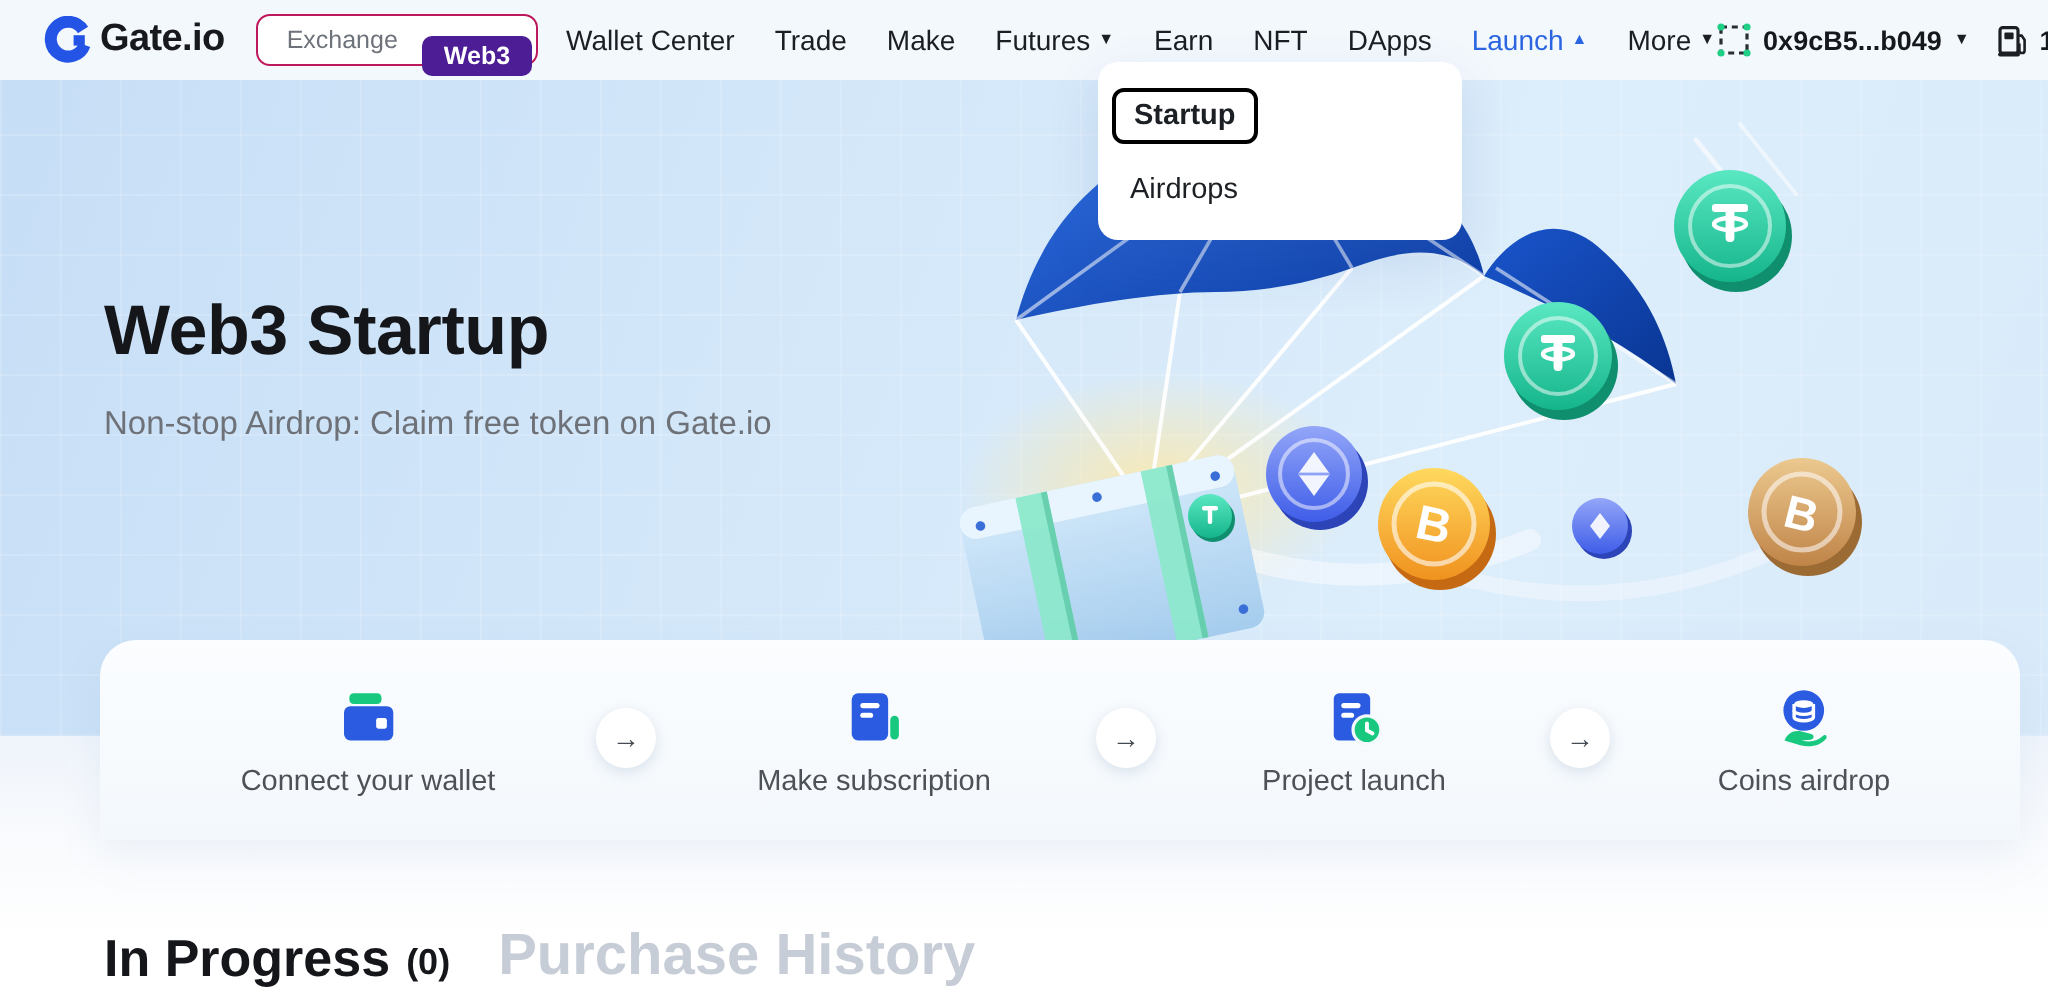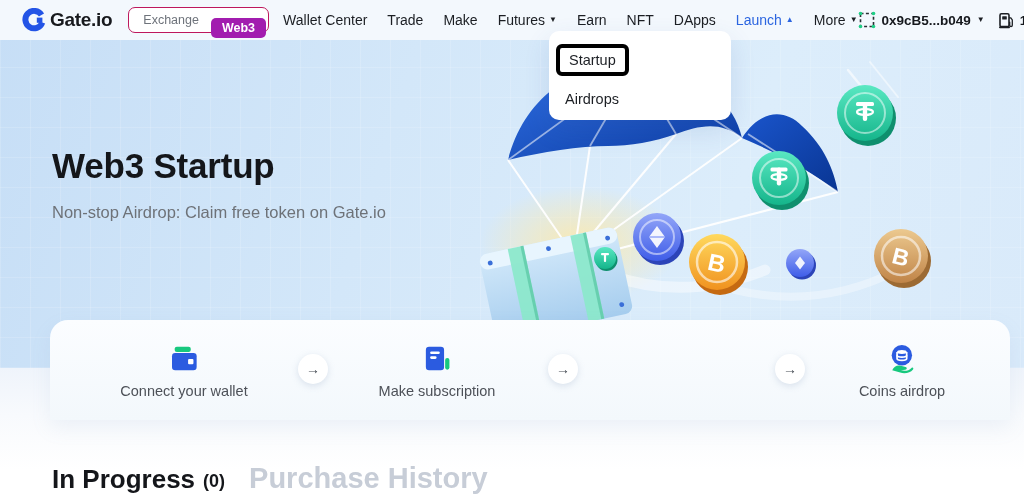--- a/index.html
+++ b/index.html
@@ -33,38 +33,38 @@
     position:absolute; left:0; top:0; width:1024px; height:40px; z-index:10;
     background:#f3f8fd; display:flex; align-items:center; padding:0 22px;
   }
   .logo { display:flex; align-items:center; gap:4px; cursor:pointer; }
   .logo-txt { font-size:19px; font-weight:700; color:#17191d; letter-spacing:-.3px; }
   .seg {
     margin-left:16px; display:flex; align-items:center; height:26px;
     background:#ffffff; border:1px solid #be185d; border-radius:7px; padding:2px;
   }
   .seg-ex { padding:0 12px; font-size:12.5px; color:#6e737b; height:100%; display:flex; align-items:center; cursor:pointer; }
-  .seg-w3 { background:#a21caf; color:#fff; border-radius:5px; padding:0 11px; font-size:12.5px; font-weight:700; height:100%; display:flex; align-items:center; cursor:pointer;margin-top:15px; }
+  .seg-w3 { background:#4c1d95; color:#fff; border-radius:5px; padding:0 11px; font-size:12.5px; font-weight:700; height:100%; display:flex; align-items:center; cursor:pointer;margin-top:15px; }
   .nav { display:flex; align-items:center; gap:20px; margin-left:14px; }
   .nav a { font-size:14px; font-weight:500; color:#1b1e23; text-decoration:none; display:flex; align-items:center; gap:4px; white-space:nowrap; cursor:pointer; }
   .nav a.active { color:#2b65e0; }
   .caret { font-size:8px; line-height:1; color:#1b1e23; }
   .caret.blue { color:#2b65e0; }
   .hdr-right { margin-left:auto; display:flex; align-items:center; gap:13px; }
   .hdr-item { display:flex; align-items:center; gap:6px; font-size:13.5px; font-weight:600; color:#15181d; cursor:pointer; white-space:nowrap; }
 
   
   .dropdown {
     position:absolute; left:549px; top:31px; width:182px; height:89px; z-index:20;
     background:#ffffff; border-radius:10px; box-shadow:0 10px 26px rgba(60,90,160,.14);
     padding:13px 14px 0 7px;
   }
   .dd-startup {
-    display:inline-block; border:4px solid #000000; border-radius:6px;
-    padding:4px 9px; font-size:14.5px; font-weight:400; color:#1c1f24; cursor:pointer;
+    display:inline-block; border:2px solid #000000; border-radius:6px;
+    padding:4px 9px; font-size:14.5px; font-weight:700; color:#1c1f24; cursor:pointer;
   }
   .dd-airdrops {
     display:block; margin:15px 0 0 9px; font-size:14.5px; font-weight:500; color:#1c1f24; cursor:pointer;
   }
 
   
   .hero-title { position:absolute; left:52px; top:146px; z-index:3; font-size:35px; font-weight:700; color:#14161a; letter-spacing:-.2px; }
   .hero-sub   { position:absolute; left:52px; top:203px; z-index:3; font-size:16.5px; color:#6e7278; }
 
   
@@ -331,20 +331,30 @@
       <rect x="8" y="11.5" width="6" height="2.4" rx="1.2" fill="#ffffff"></rect>
       <rect x="22" y="13" width="4" height="11" rx="2" fill="#17C87E"></rect>
     </svg>
     <span class="step-label">Make subscription</span>
   </div>
 
   <div class="arrow-dot" style="left:513px">
     <span>→</span>
   </div>
 
+  <div class="step" style="left:627px">
+    <svg width="30" height="30" viewBox="0 0 28 28">
+      <rect x="4.5" y="2.5" width="17" height="22" rx="2.5" fill="#2B5BE0"></rect>
+      <rect x="8" y="7" width="9" height="2.4" rx="1.2" fill="#ffffff"></rect>
+      <rect x="8" y="11.5" width="6" height="2.4" rx="1.2" fill="#ffffff"></rect>
+      <circle cx="20" cy="19.5" r="6.5" fill="#17C87E" stroke="#f3f8fc" stroke-width="1.5"></circle>
+      <path d="M20 16.5 V19.8 L22.6 21.2" stroke="#ffffff" stroke-width="1.8" fill="none" stroke-linecap="round"></path>
+    </svg>
+    <span class="step-label">Project launch</span>
+  </div>
 
   <div class="arrow-dot" style="left:740px">
     <span>→</span>
   </div>
 
   <div class="step" style="left:852px">
     <svg width="30" height="30" viewBox="0 0 28 28">
       <circle cx="14" cy="10.5" r="9.5" fill="#2B5BE0"></circle>
       <ellipse cx="14" cy="7.5" rx="4.5" ry="1.8" fill="#ffffff"></ellipse>
       <path d="M9.5 7.5 v3 c0 1 2 1.8 4.5 1.8 s4.5 -.8 4.5 -1.8 v-3" fill="none" stroke="#ffffff" stroke-width="1.6"></path>

